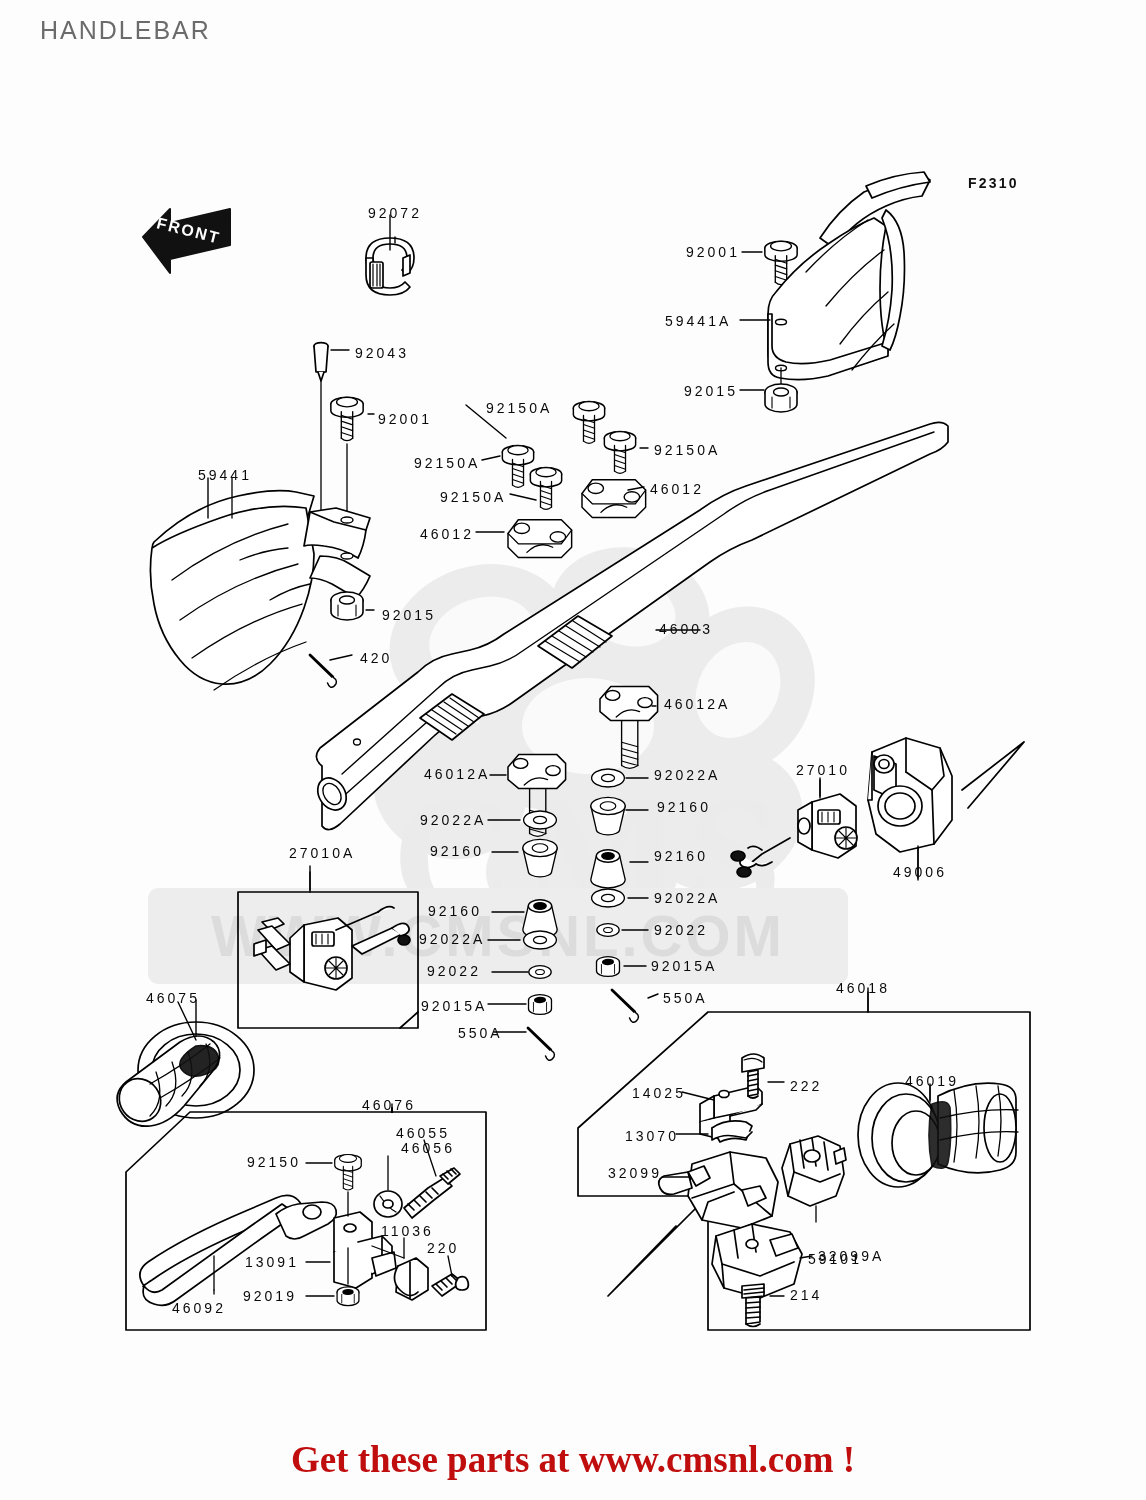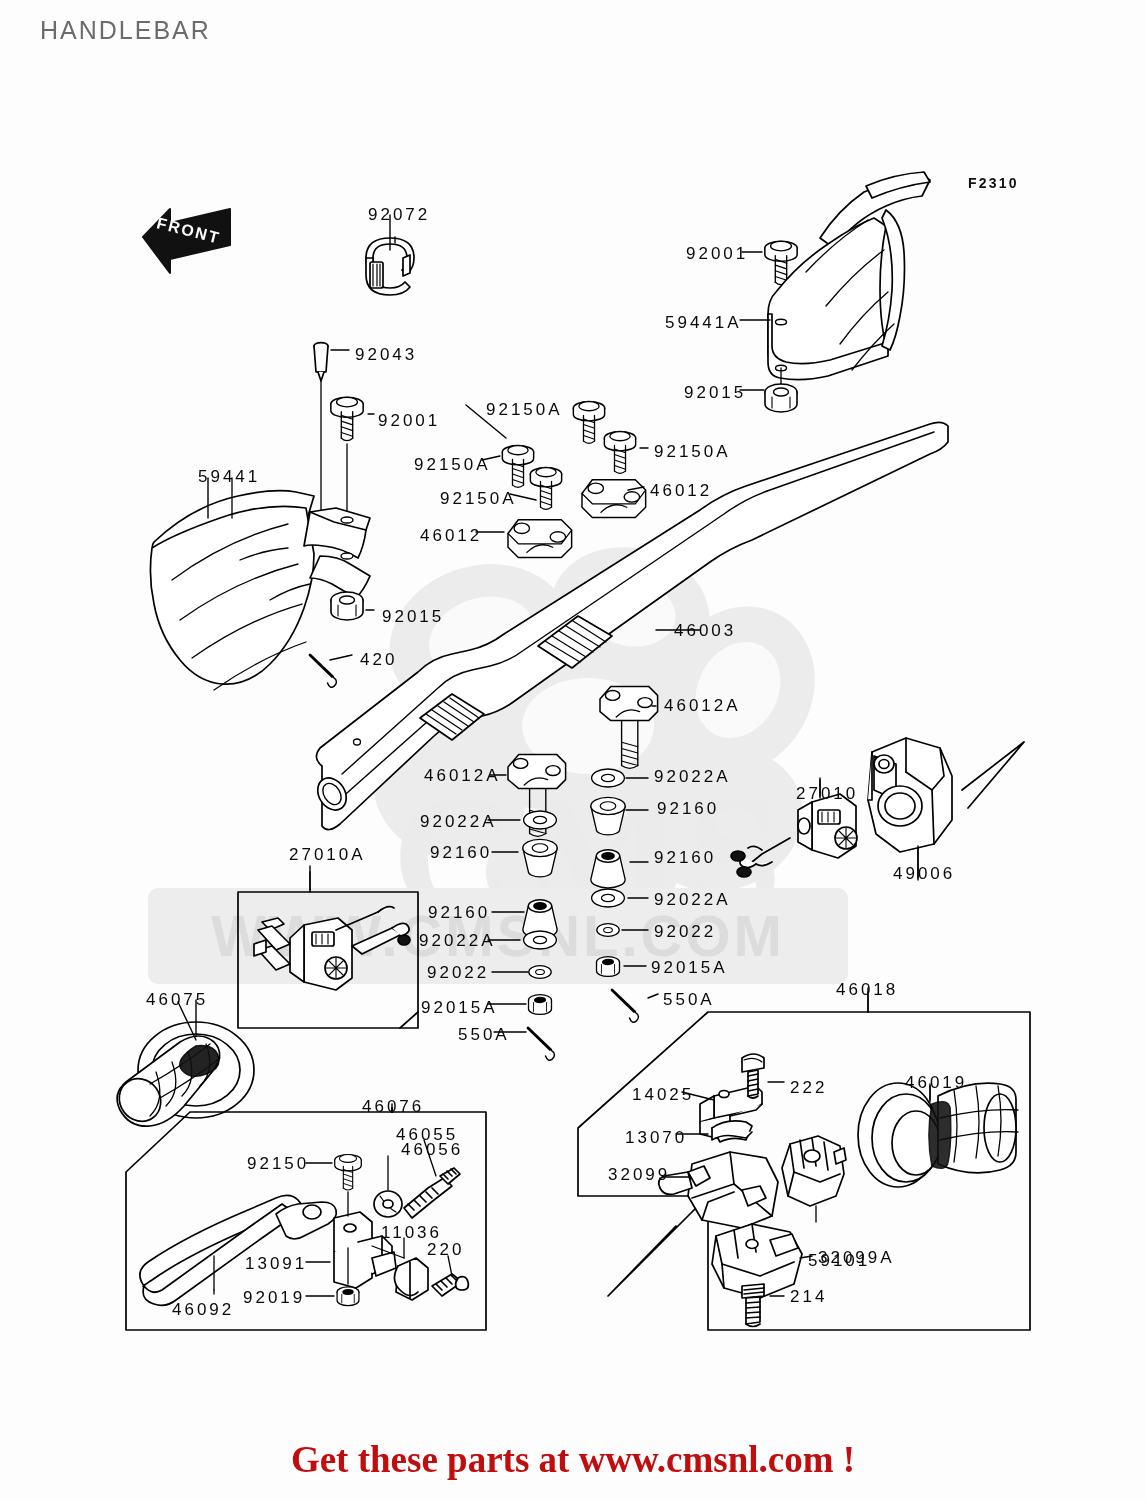--- a/index.html
+++ b/index.html
@@ -54,21 +54,21 @@
     white-space:nowrap;
   }
 
   
   .art{position:absolute;left:0;top:0;width:1146px;height:1500px;z-index:3;}
 
   
   .lbl{
     position:absolute;z-index:6;
     font-family:"Liberation Sans", sans-serif;
-    font-size:17px;color:#0a0a0a;font-weight:400;
+    font-size:14px;color:#0a0a0a;font-weight:400;
     letter-spacing:3.0px;white-space:nowrap;
   }
 
   
   .front-badge{position:absolute;left:140px;top:195px;width:96px;height:88px;z-index:5;}
   .front-text{
     position:absolute;left:156px;top:222px;z-index:6;
     color:#fff;font-size:16px;font-weight:700;letter-spacing:2px;
     font-family:"Liberation Sans", sans-serif;
     transform:rotate(14deg);white-space:nowrap;
@@ -667,39 +667,39 @@
       <div class="lbl" style="left: 360px; top: 650px;">420</div>
       <div class="lbl" style="left: 486px; top: 400px;">92150A</div>
       <div class="lbl" style="left: 414px; top: 455px;">92150A</div>
       <div class="lbl" style="left: 440px; top: 489px;">92150A</div>
       <div class="lbl" style="left: 654px; top: 442px;">92150A</div>
       <div class="lbl" style="left: 650px; top: 481px;">46012</div>
       <div class="lbl" style="left: 420px; top: 526px;">46012</div>
       <div class="lbl" style="left: 686px; top: 244px;">92001</div>
       <div class="lbl" style="left: 665px; top: 313px;">59441A</div>
       <div class="lbl" style="left: 684px; top: 383px;">92015</div>
-      <div class="lbl" style="left: 674px; top: 621px; text-align: right;">46003</div>
+      <div class="lbl" style="left: 659px; top: 621px; text-align: right;">46003</div>
       <div class="lbl" style="left: 664px; top: 696px;">46012A</div>
       <div class="lbl" style="left: 424px; top: 766px;">46012A</div>
       <div class="lbl" style="left: 654px; top: 767px;">92022A</div>
       <div class="lbl" style="left: 657px; top: 799px;">92160</div>
       <div class="lbl" style="left: 420px; top: 812px;">92022A</div>
       <div class="lbl" style="left: 430px; top: 843px;">92160</div>
       <div class="lbl" style="left: 654px; top: 848px;">92160</div>
       <div class="lbl" style="left: 428px; top: 903px;">92160</div>
       <div class="lbl" style="left: 654px; top: 890px;">92022A</div>
       <div class="lbl" style="left: 419px; top: 931px;">92022A</div>
       <div class="lbl" style="left: 654px; top: 922px;">92022</div>
       <div class="lbl" style="left: 427px; top: 963px;">92022</div>
       <div class="lbl" style="left: 651px; top: 958px;">92015A</div>
       <div class="lbl" style="left: 421px; top: 998px;">92015A</div>
       <div class="lbl" style="left: 663px; top: 990px;">550A</div>
       <div class="lbl" style="left: 458px; top: 1025px;">550A</div>
       <div class="lbl" style="left: 289px; top: 845px;">27010A</div>
-      <div class="lbl" style="left: 796px; top: 762px; margin-top: 22px;">27010</div>
+      <div class="lbl" style="left: 796px; top: 762px;">27010</div>
       <div class="lbl" style="left: 893px; top: 864px;">49006</div>
       <div class="lbl" style="left: 146px; top: 990px;">46075</div>
       <div class="lbl" style="left: 362px; top: 1097px;">46076</div>
       <div class="lbl" style="left: 247px; top: 1154px;">92150</div>
       <div class="lbl" style="left: 369px; top: 1140px; margin-left: 32px;">46056</div>
       <div class="lbl" style="left: 396px; top: 1125px;">46055</div>
       <div class="lbl" style="left: 381px; top: 1223px;">11036</div>
       <div class="lbl" style="left: 427px; top: 1240px;">220</div>
       <div class="lbl" style="left: 245px; top: 1254px;">13091</div>
       <div class="lbl" style="left: 243px; top: 1288px;">92019</div>

